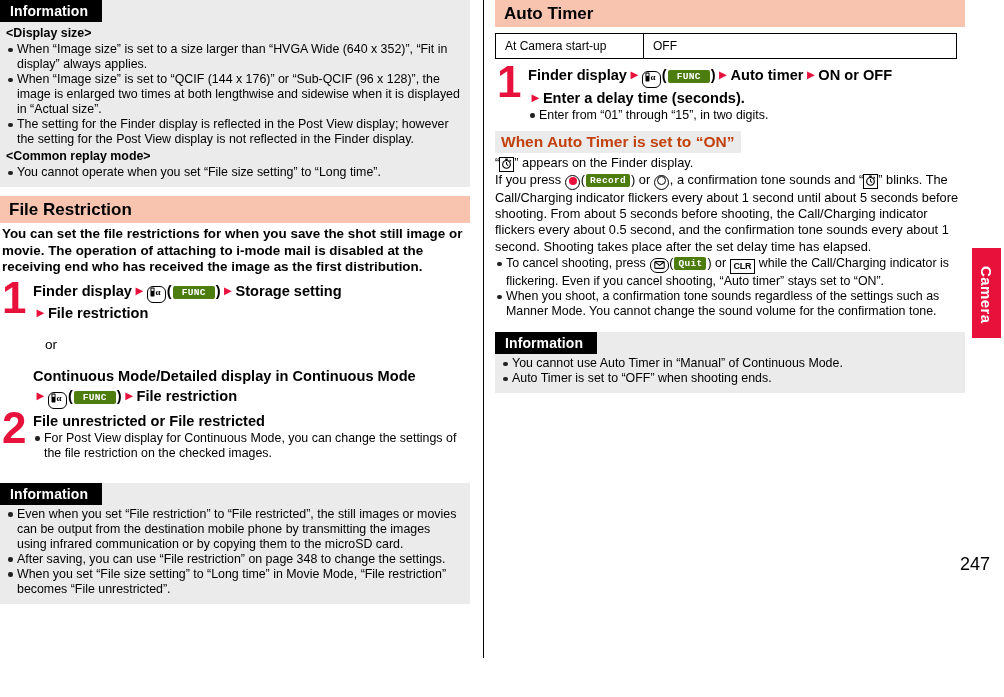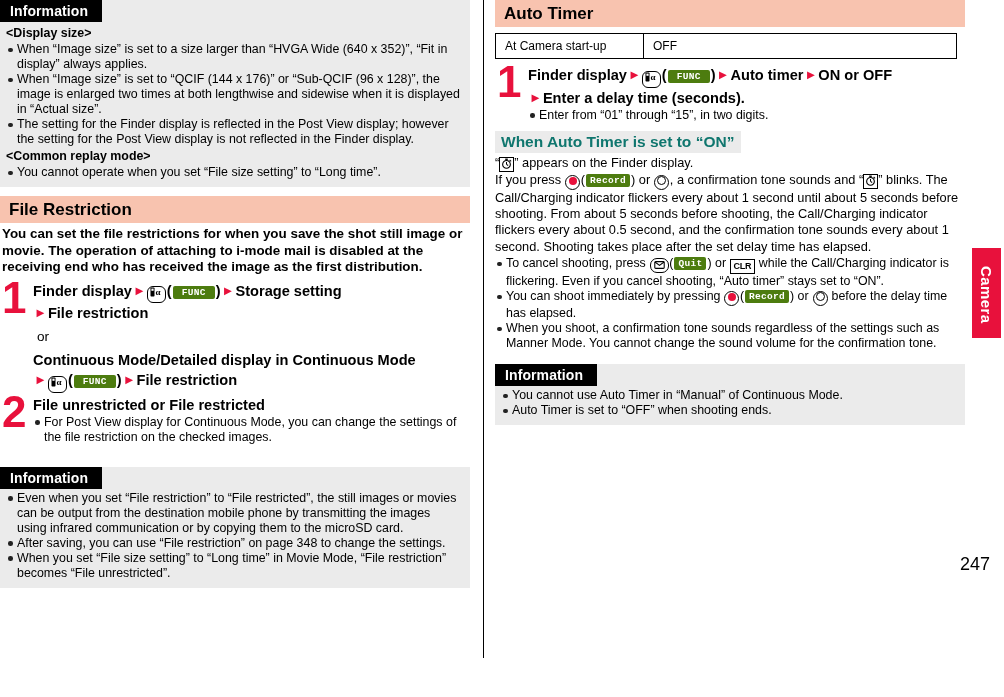--- a/index.html
+++ b/index.html
@@ -134,21 +134,21 @@
   .step-title {
     font-weight: bold;
     font-size: 14.6px;
     line-height: 20px;
     margin: 0;
   }
   .step-sub {
     font-size: 13.6px;
     line-height: 19px;
     font-weight: normal;
-    margin: 4px;
+    margin: 12px;
   }
   .step-notes {
     margin-top: 1px;
   }
   .step-notes li {
     font-size: 12.4px;
     line-height: 15px;
   }
 
   
@@ -251,21 +251,21 @@
     font-size: 12px;
     line-height: 16px;
     padding: 4px 5px 4px 9px;
   }
   table.settings td.k { width: 133px; }
 
   
   .red-head {
     display: inline-block;
     background: #ebebeb;
-    color: #0f766e;
+    color: #c2410c;
     font-weight: bold;
     font-size: 15.5px;
     line-height: 20px;
     padding: 1px 7px 1px 6px;
     margin: 8px 0 2px 0;
   }
 
   .para {
     font-size: 12.8px;
     line-height: 16.4px;
@@ -441,26 +441,20 @@
     <ul class="bul" style="margin-top:1px">
       <li>
         <span>To cancel shooting, press</span>
         <span class="key"><svg width="11" height="8" viewBox="0 0 12 9">
               <rect x="0.7" y="0.7" width="10.6" height="7.6" rx="1" fill="none" stroke="#000" stroke-width="1.2"></rect>
               <path d="M0.9 1.1 L6 5 L11.1 1.1" fill="none" stroke="#000" stroke-width="1.2"></path>
             </svg></span>(<span class="softkey sm">Quit</span>)
         or <span class="key key-clr">CLR</span>
         <span>while the Call/Charging indicator is flickering. Even if you cancel shooting, “Auto timer” stays set to “ON”.</span>
       </li>
-      <li>
-        <span>You can shoot immediately by pressing</span>
-        <span class="key key-round"><span class="dot-red"></span></span>(<span class="softkey sm">Record</span>)
-        or <span class="key key-round"><span class="dot-o"></span></span>
-        <span>before the delay time has elapsed.</span>
-      </li>
       <li>When you shoot, a confirmation tone sounds regardless of the settings such as Manner Mode. You cannot change the sound volume for the confirmation tone.</li>
     </ul>
 
     <div style="height:13px"></div>
 
     <div class="info-box">
       <span class="info-label">Information</span>
       <div class="info-body">
         <ul class="bul">
           <li>You cannot use Auto Timer in “Manual” of Continuous Mode.</li>

